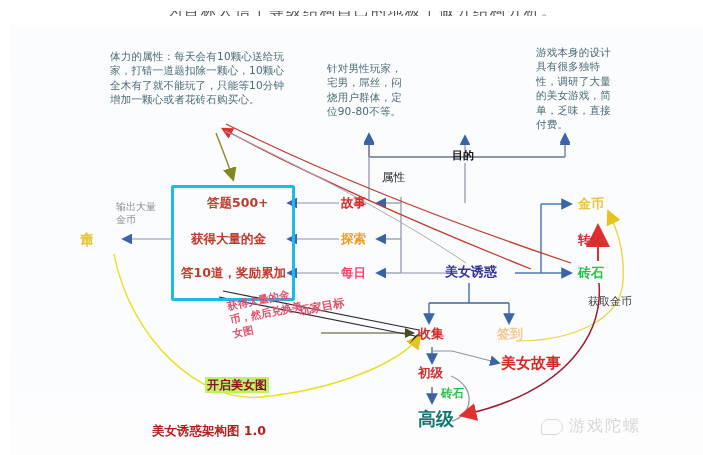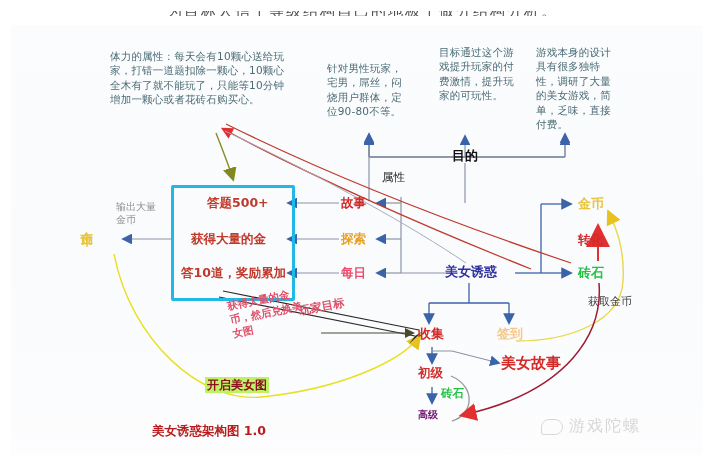--- a/index.html
+++ b/index.html
@@ -243,24 +243,23 @@
       <path d="M208,286 L404,325" stroke="#2b2b2b" stroke-width="1.2" fill="none"></path>
       <path d="M212,280 L408,319" stroke="#2b2b2b" stroke-width="1.2" fill="none"></path>
       <path d="M404,325 L412,320 L398,333 Z" fill="#2b2b2b"></path>
     </g>
 
     <path d="M310,322 L402,322" stroke="#4a4a2a" stroke-width="1" fill="none" marker-end="url(#mDark)"></path>
   </svg>
 
   <div class="ann" style="left:99px;top:38px;width:180px;">体力的属性：每天会有10颗心送给玩家，打错一道题扣除一颗心，10颗心全木有了就不能玩了，只能等10分钟增加一颗心或者花砖石购买心。</div>
   <div class="ann" style="left:316px;top:50px;width:80px;">针对男性玩家，宅男，屌丝，闷烧用户群体，定位90-80不等。</div>
-  <div class="ann" style="left:428px;top:34px;width:78px;">目标通过这个游戏提升玩家的付费激情，提升玩家的可玩性。</div>
   <div class="ann" style="left:525px;top:34px;width:84px;">游戏本身的设计具有很多独特性，调研了大量的美女游戏，简单，乏味，直接付费。</div>
 
-  <div class="node" style="left:441px;top:138px;font-size:13px;color:#111;">目的</div>
+  <div class="node" style="left:441px;top:138px;font-size:11px;color:#111;font-family:Liberation Serif, serif;">目的</div>
 
   <div class="node" style="left:371px;top:160px;font-size:11.5px;color:#222;font-weight:normal;">属性</div>
 
   <div class="qbox" style="left:160px;top:174px;width:118px;height:110px;"></div>
   <div class="node" style="left:196px;top:185px;font-size:12.5px;color:#c0392b;">答题500+</div>
   <div class="node" style="left:180px;top:221px;font-size:12.5px;color:#c0392b;">获得大量的金</div>
   <div class="node" style="left:170px;top:255px;font-size:12.5px;color:#c0392b;">答10道，奖励累加</div>
 
   <div class="node" style="left:330px;top:185px;font-size:12.5px;color:#d32a2a;">故事</div>
   <div class="node" style="left:330px;top:221px;font-size:12.5px;color:#e8a01e;">探索</div>
@@ -275,21 +274,21 @@
   <div class="node" style="left:567px;top:186px;font-size:13px;color:#e8c53d;">金币</div>
   <div class="node" style="left:567px;top:222px;font-size:12.5px;color:#d32a2a;">转化</div>
   <div class="node" style="left:567px;top:255px;font-size:13px;color:#22c244;">砖石</div>
   <div class="sub" style="left:577px;top:284px;color:#444;font-size:11px;">获取金币</div>
 
   <div class="node" style="left:407px;top:316px;font-size:13px;color:#d32a2a;">收集</div>
   <div class="node" style="left:486px;top:316px;font-size:13px;color:#f3c98e;">签到</div>
 
   <div class="node" style="left:407px;top:355px;font-size:12.5px;color:#d32a2a;">初级</div>
   <div class="node" style="left:430px;top:376px;font-size:11.5px;color:#22c244;">砖石</div>
-  <div class="node" style="left:407px;top:398px;font-size:10px;color:#701a75;">高级</div>
+  <div class="node" style="left:407px;top:398px;font-size:18px;color:#0f766e;">高级</div>
   <div class="node" style="left:490px;top:344px;font-size:15px;color:#d32a2a;">美女故事</div>
 
   <div class="node rot" style="left:287px;top:294px;font-size:11.5px;color:#e0506a;transform:rotate(-11deg);">玩家目标</div>
   <div class="node rot" style="left:215px;top:288px;font-size:10.5px;color:#e0506a;white-space:pre;line-height:1.35;transform:rotate(-11deg);">获得大量的金
 币，然后兑换美
 女图</div>
 
   <div class="node" style="left:194px;top:368px;font-size:12px;color:#8a1020;">
     <span class="hl">开启美女图</span>
   </div>

